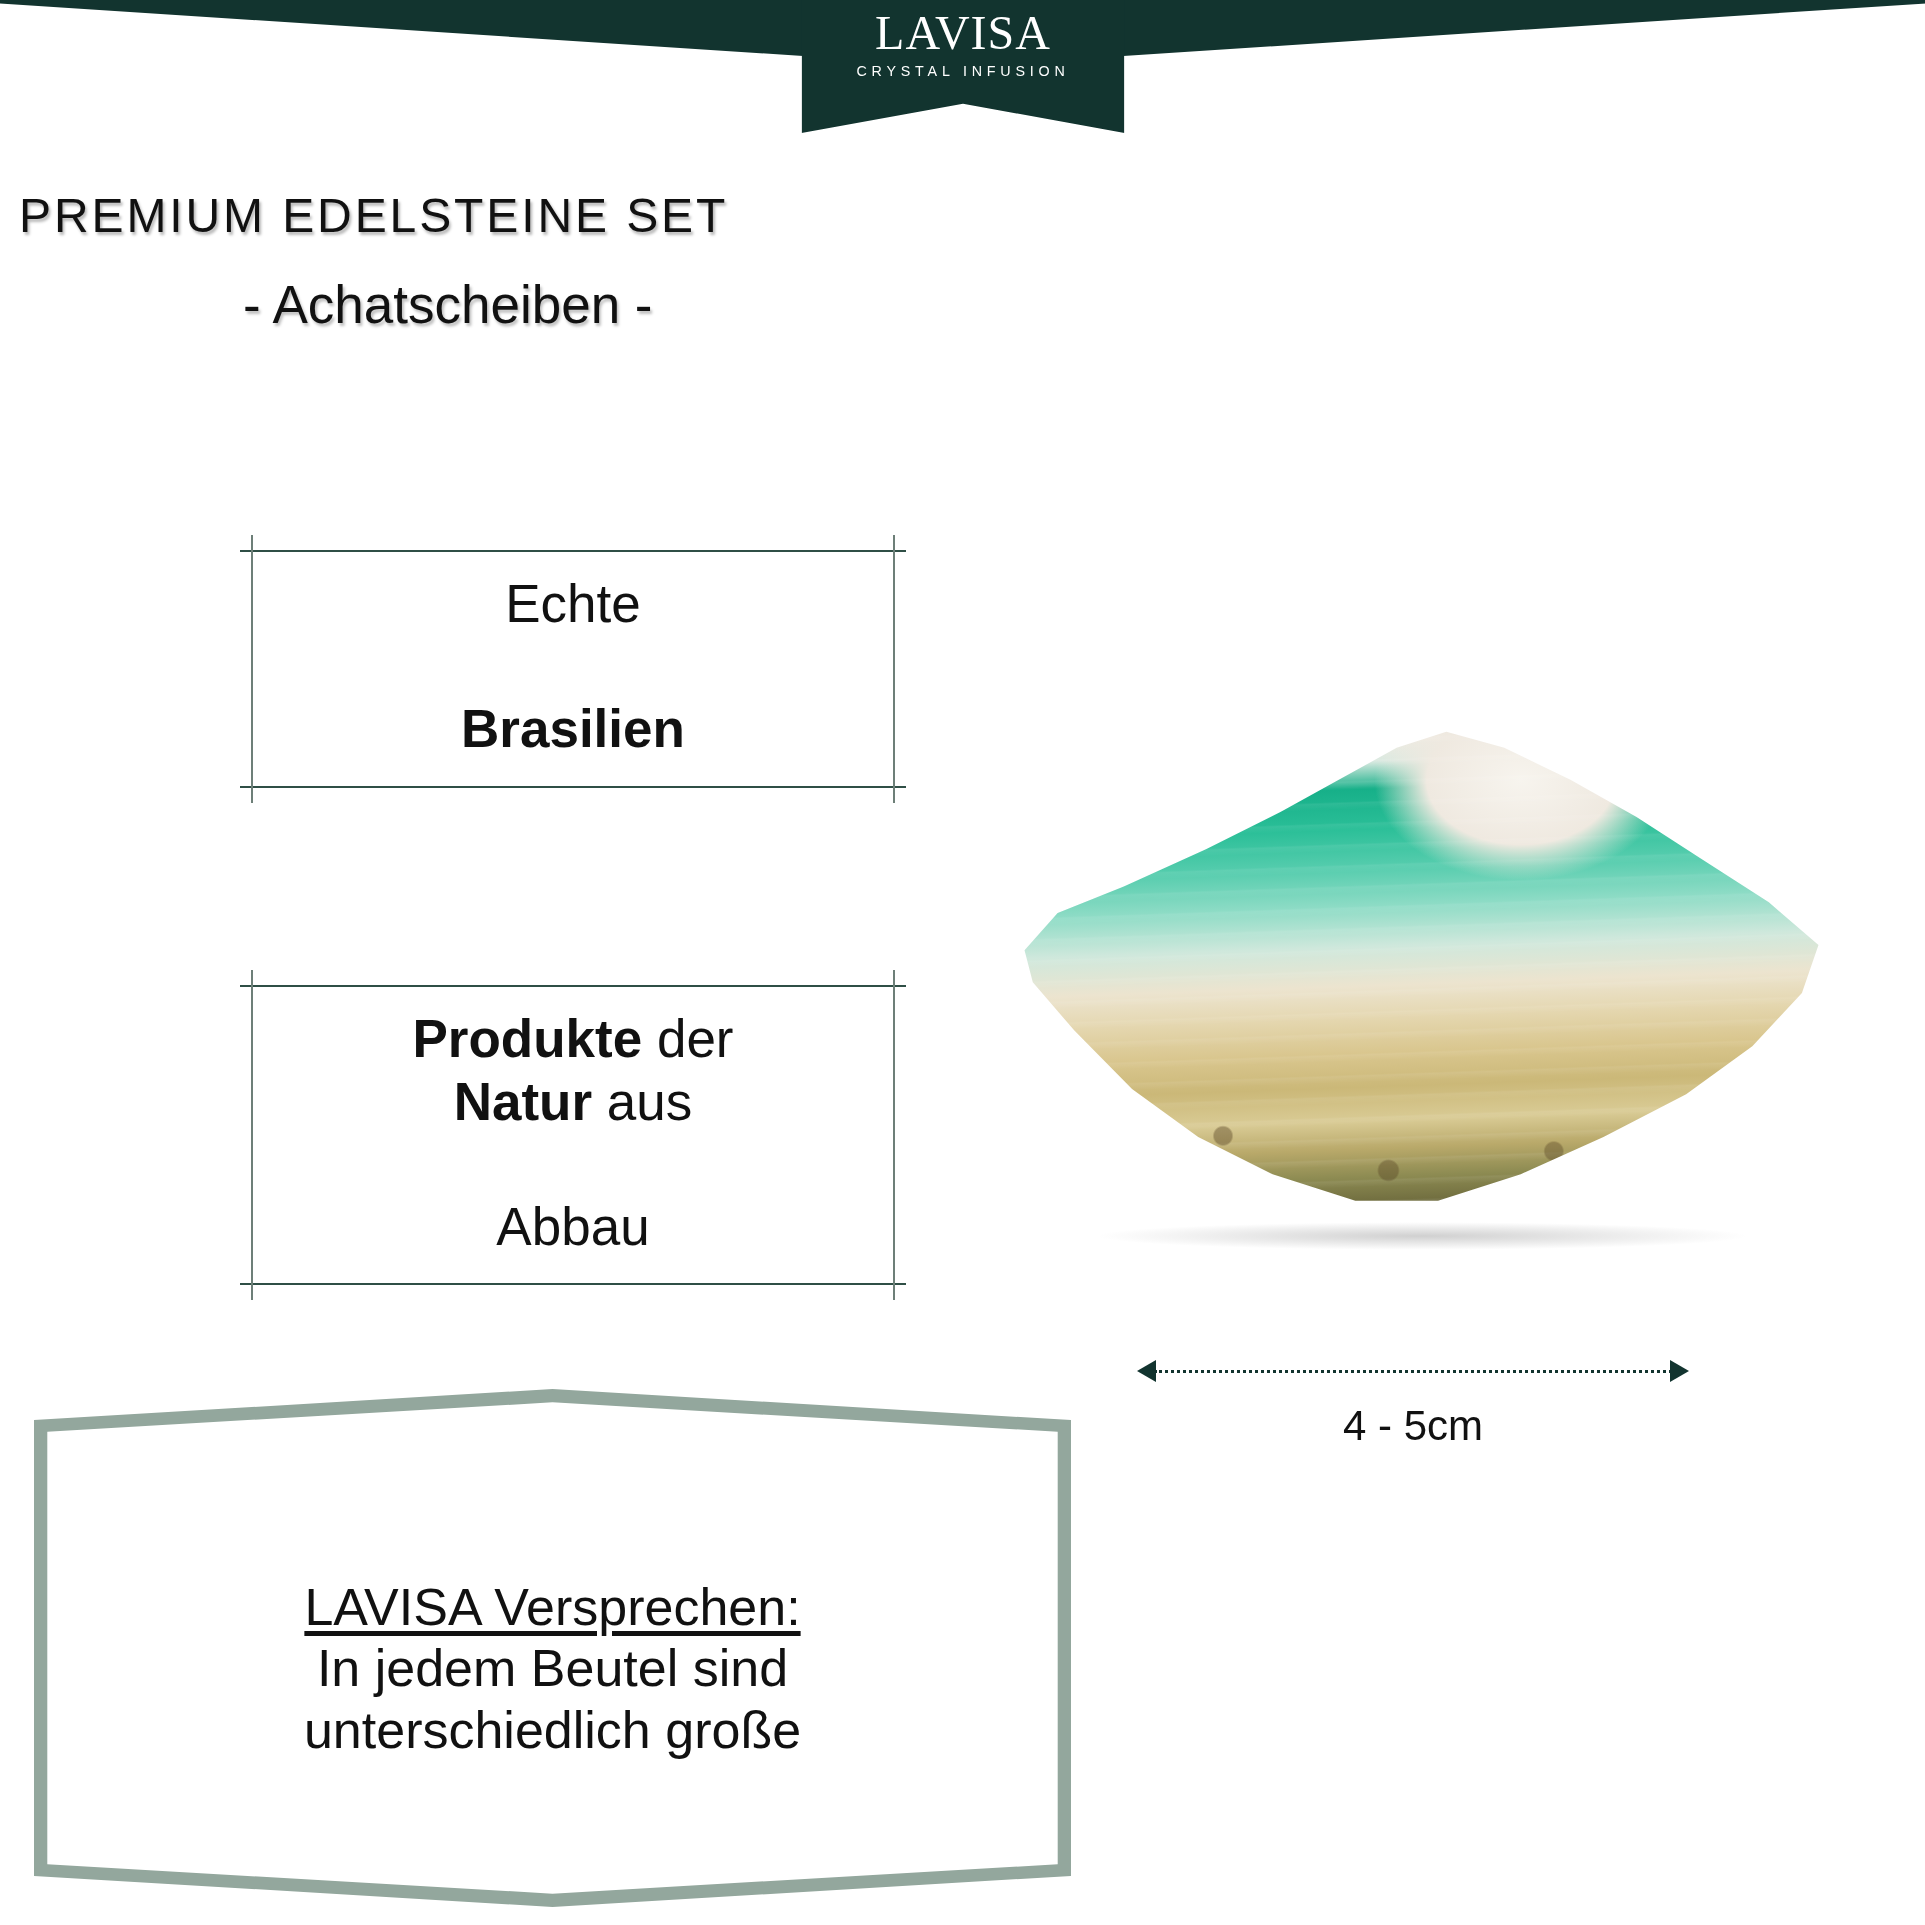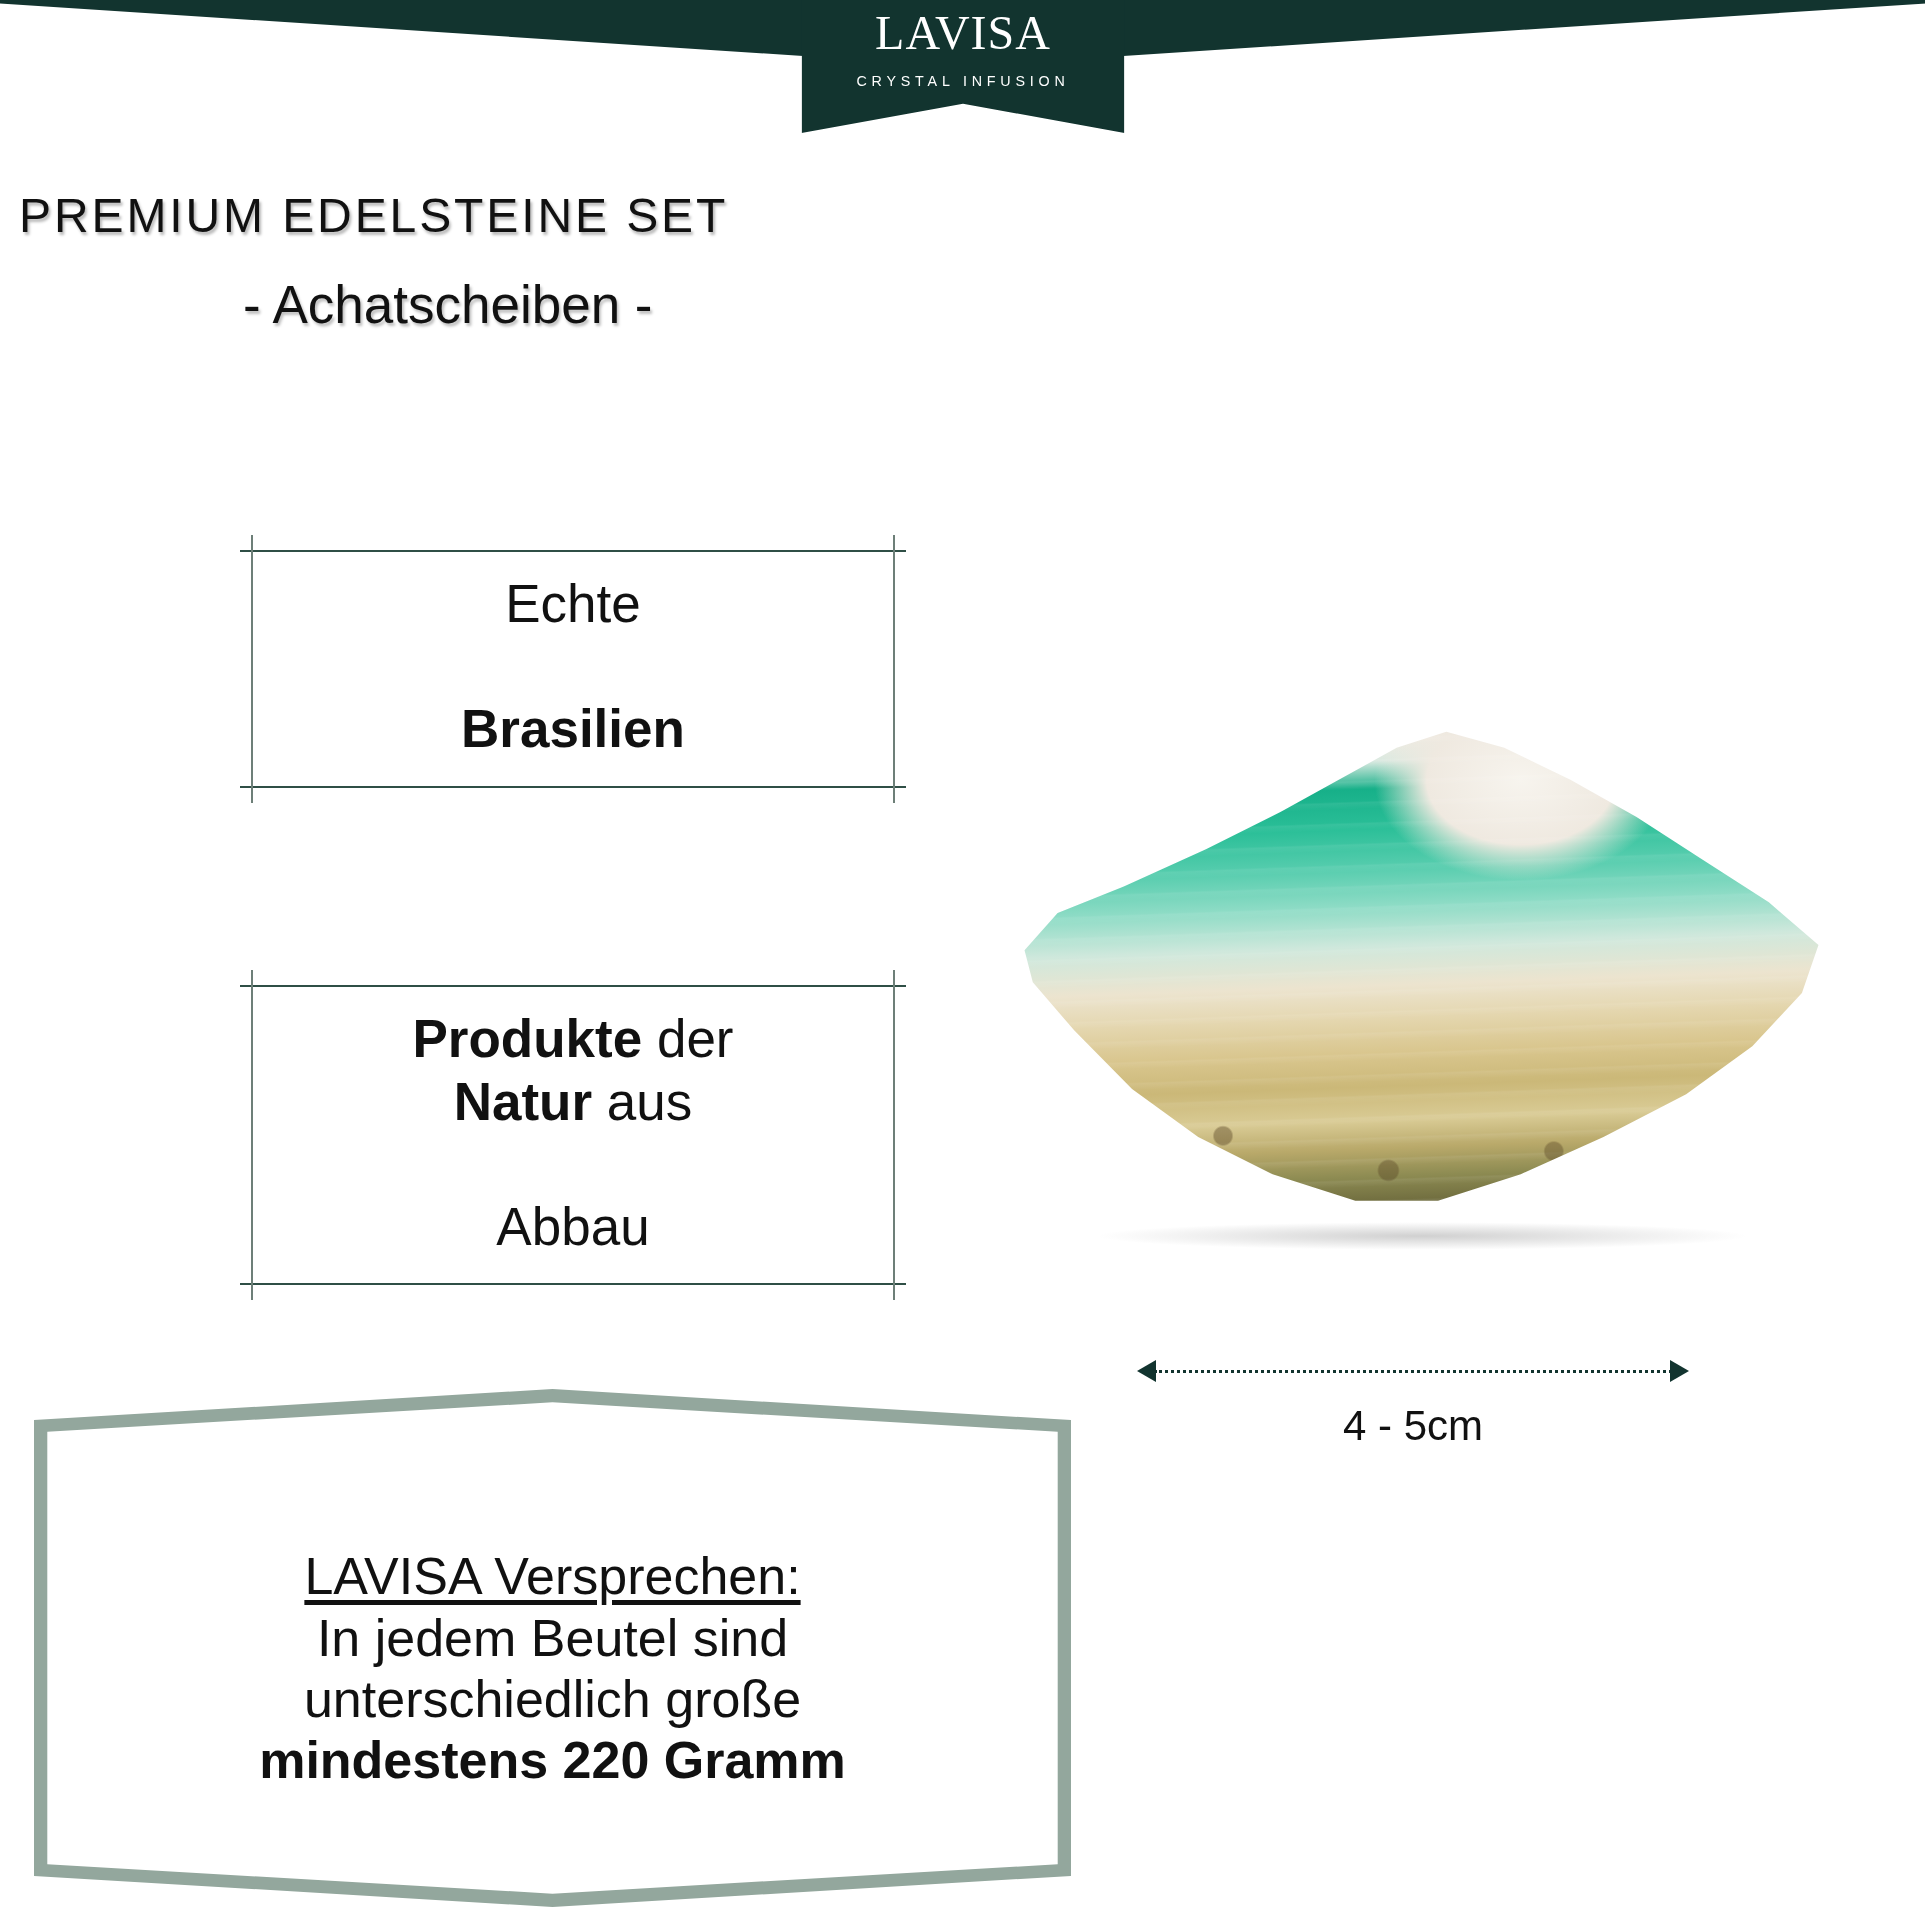--- a/index.html
+++ b/index.html
@@ -58,21 +58,21 @@
     color: #ffffff;
   }
   .brand-name {
     font-size: 48px;
     letter-spacing: 1px;
     font-weight: 400;
     line-height: 1;
     font-family: "Liberation Serif", serif;
   }
   .brand-sub {
-    margin-top: 16px;
+    margin-top: 6px;
     font-size: 14.3px;
     letter-spacing: 4.8px;
     font-weight: 400;
   }
 
   
   .title-main {
     position: absolute;
     top: 188px;
     left: 19px;
@@ -320,21 +320,20 @@
   </div>
 </div>
 
 <div class="promise-outer">
   <div class="promise-shape"></div>
   <div class="promise-inner"></div>
   <div class="promise-text">
     <div class="promise-title">LAVISA Versprechen:</div>
     <div>In jedem Beutel sind</div>
     <div>unterschiedlich große</div>
-    <div class="promise-strong">mindestens 220 Gramm</div>
   </div>
 </div>
 
 <div class="stone-wrap">
   <div class="stone">
     <div class="stone-bands"></div>
     <div class="stone-rim"></div>
   </div>
   <div class="stone-shadow"></div>
 </div>

